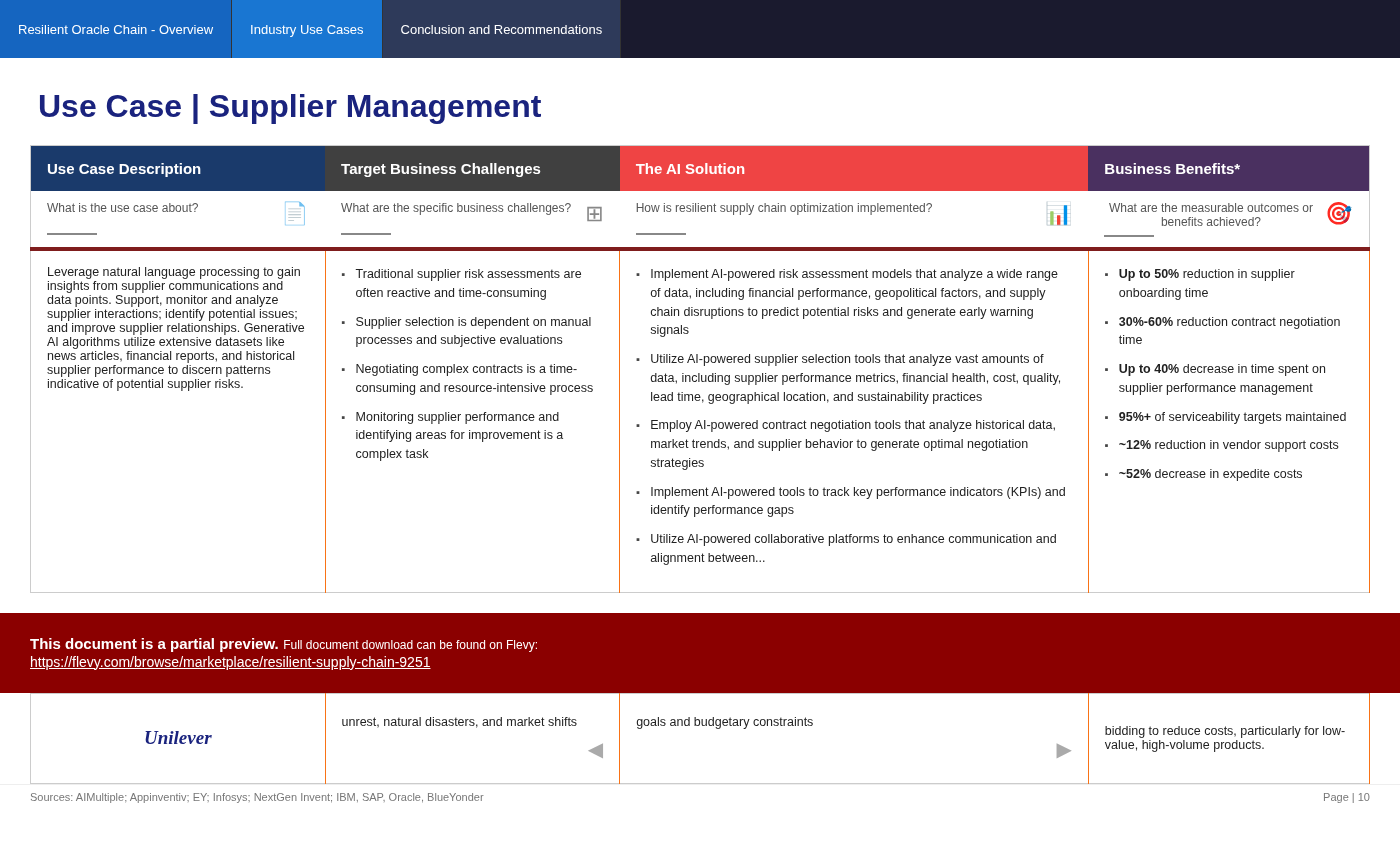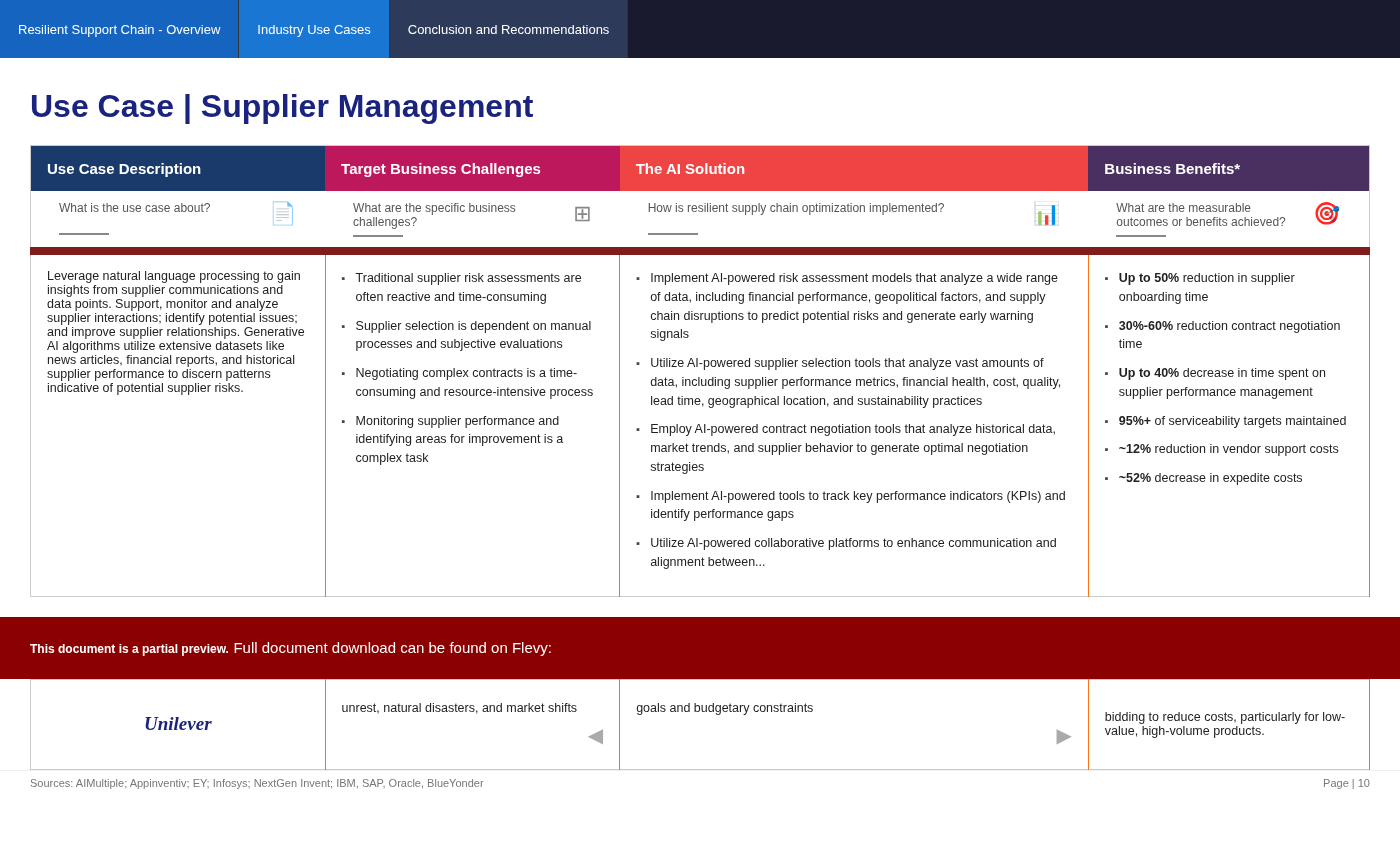--- a/index.html
+++ b/index.html
@@ -10,64 +10,64 @@
     .nav-tab { padding: 0 18px; height: 100%; display: flex; align-items: center; font-size: 13px; color: #fff; cursor: pointer; border-right: 1px solid #333; }
     .nav-tab.active { background: #1565c0; color: #fff; }
     .nav-tab:first-child { background: #1565c0; }
     .nav-tab:nth-child(2) { background: #1976d2; }
     .nav-tab:nth-child(3) { background: #2e3a5a; }
     .nav-tab:nth-child(4) { background: #6d28d9; }
 
     
     .main-content { padding: 30px 30px 10px 30px; }
 
-    .page-title { font-size: 32px; color: #1a237e; font-weight: 600; margin-bottom: 20px; }
+    .page-title { font-size: 32px; color: #1a237e; font-weight: 600; margin-bottom: 20px; margin-left: 8px; }
 
     
     .use-case-table { width: 100%; border-collapse: collapse; border: 1px solid #ccc; }
 
     .col-desc { width: 22%; }
     .col-challenges { width: 22%; }
     .col-ai { width: 35%; }
     .col-benefits { width: 21%; }
 
     .table-header-row td { padding: 14px 16px; font-size: 15px; font-weight: 600; color: #fff; }
     .header-desc { background: #1a3a6b; }
-    .header-challenges { background: #be185d; color: #fff; margin-top: 16px; }
+    .header-challenges { background: #404040; color: #fff; margin-top: 16px; }
     .header-ai { background: #ef4444; }
     .header-benefits { background: #4a3060; }
 
-    .subheader-row td { padding: 10px 28px; vertical-align: top; font-size: 12px; color: #555; border-bottom: 8px solid #7f1d1d; }
+    .subheader-row td { padding: 10px 16px; vertical-align: top; font-size: 12px; color: #555; border-bottom: 4px solid #7f1d1d; text-align: center; }
     .subheader-row .icon-area { float: right; font-size: 22px; color: #888; margin-left: 8px; }
 
     .content-row td { padding: 14px 16px; vertical-align: top; font-size: 12.5px; color: #222; border-right: 1px solid #f97316; }
 
     .content-row ul { list-style: none; padding: 0; }
     .content-row ul li { padding-left: 14px; position: relative; margin-bottom: 10px; line-height: 1.5; }
     .content-row ul li::before { content: "▪"; position: absolute; left: 0; color: #444; font-size: 11px; top: 1px; }
 
     .benefits-list li strong { font-weight: 700; }
 
     
     .preview-banner { background: #8b0000; color: #fff; padding: 22px 30px; margin-top: 10px; }
-    .preview-banner .bold-text { font-weight: 700; font-size: 12px; }
-    .preview-banner .normal-text { font-size: 15px; }
+    .preview-banner .bold-text { font-weight: 700; font-size: 15px; }
+    .preview-banner .normal-text { font-size: 12px; }
     .preview-banner a { color: #fff; font-size: 14px; text-decoration: underline; }
 
     
     .footer { display: flex; justify-content: space-between; padding: 6px 30px; font-size: 11px; color: #777; border-top: 1px solid #eee; }
 
     .subheader-line { width: 50px; height: 2px; background: #888; margin-top: 6px; }
   </style>
 </head>
 <body>
 
 <div class="nav-tabs">
   <div class="nav-tab">
-    <span>Resilient Support Chain - Overview</span>
+    <span>Resilient Oracle Chain - Overview</span>
   </div>
   <div class="nav-tab active">
     <span>Industry Use Cases</span>
   </div>
   <div class="nav-tab">
     <span>Conclusion and Recommendations</span>
   </div>
 </div>
 
 <div class="main-content">
@@ -148,20 +148,23 @@
     </tr>
   </tbody>
     </table>
 </div>
 
 <div class="preview-banner">
   <div>
     <span class="bold-text">This document is a partial preview.</span>
     <span class="normal-text"> Full document download can be found on Flevy:</span>
   </div>
+  <div>
+    <a href="#">https://flevy.com/browse/marketplace/resilient-supply-chain-9251</a>
+  </div>
 </div>
 
 <div style="padding: 0 30px;">
   <table class="use-case-table" style="margin-top:0;">
     <tbody>
         <tr class="content-row">
       <td class="col-desc" style="height:90px; vertical-align:middle;">
         <div style="font-family: 'Times New Roman', serif; font-style: italic; font-size: 19px; color: #1a237e; font-weight: 700; text-align:center;">Unilever</div>
       </td>
       <td class="col-challenges" style="height:90px; vertical-align:middle;">

